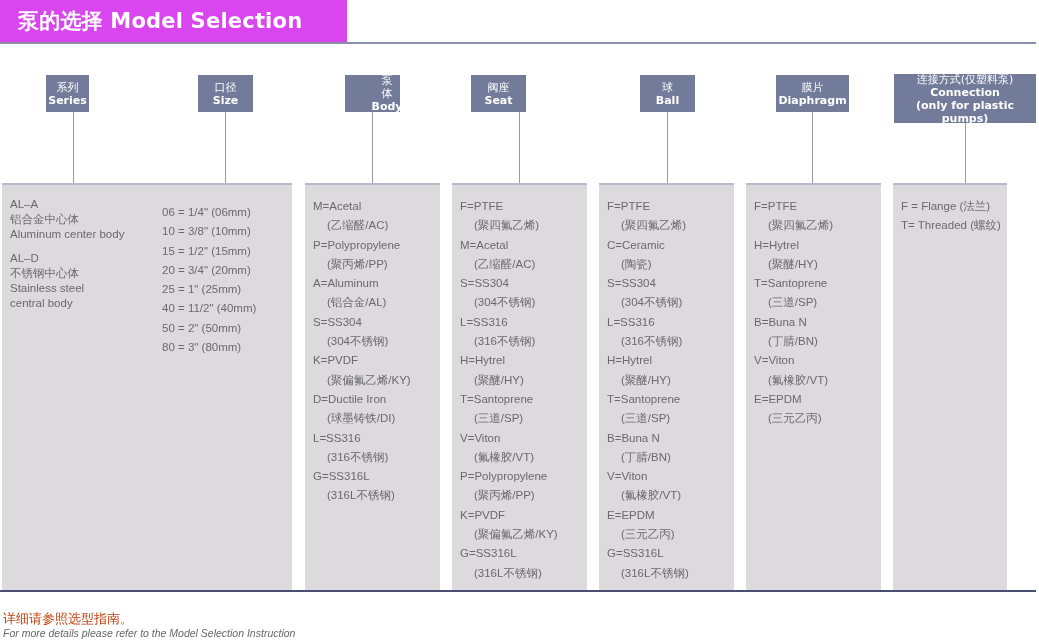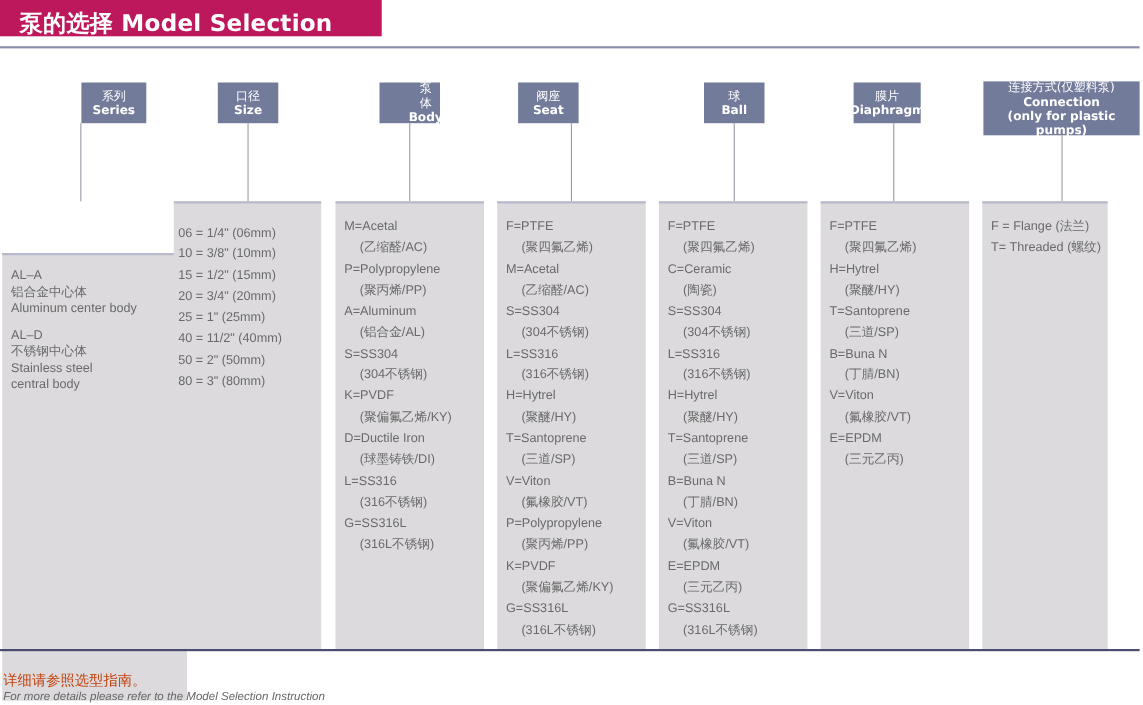--- a/index.html
+++ b/index.html
@@ -1,19 +1,19 @@
 <!DOCTYPE html>
 <html><head>
 <meta charset="utf-8">
 <style>
   html, body { margin: 0; padding: 0; background: #ffffff; }
   body { width: 1039px; height: 641px; position: relative; overflow: hidden;
          font-family: "Liberation Sans", "DejaVu Sans", sans-serif; color: #555; }
-  .title-bar { position: absolute; left: 0; top: 0; width: 347px; height: 33px;
-               background: #be185d; }
+  .title-bar { position: absolute; left: 0; top: 0; width: 347px; height: 43px;
+               background: #d946ef; }
   .title-text { position: absolute; left: 18px; top: 7px; font-size: 21px; font-weight: bold;
                 color: #ffffff; font-family: "DejaVu Sans", sans-serif; letter-spacing: 0.2px; }
   .top-rule { position: absolute; left: 0; top: 42px; width: 1036px; height: 2px; background: #8b90aa; }
   .label-box { position: absolute; background: #737b9a; color: #fff; text-align: center;
                font-family: "DejaVu Sans", sans-serif; font-size: 11px; line-height: 13px;
                display: flex; flex-direction: column; justify-content: center; align-items: center;
                box-sizing: border-box; padding: 2px 3px; }
   .label-box .cn { font-size: 11px; font-weight: normal; }
   .label-box .en { font-size: 11px; font-weight: bold; }
   .connector { position: absolute; width: 1px; background: #9a9aa6; }
@@ -31,59 +31,59 @@
   .footer-en { position: absolute; left: 3px; top: 627px; font-size: 10.5px; color: #666; font-style: italic; }
 </style>
 </head>
 <body>
 
 <div class="title-bar">
   <div class="title-text">泵的选择 Model Selection</div>
 </div>
 <div class="top-rule"></div>
 
-<div class="label-box" style="left:46px;top:75px;width:59px;height:37px;margin-left:28px;">
+<div class="label-box" style="left:46px;top:75px;width:43px;height:37px;">
   <span class="cn">系列</span>
   <span class="en">Series</span>
 </div>
 <div class="label-box" style="left:198px;top:75px;width:55px;height:37px;">
   <span class="cn">口径</span>
   <span class="en">Size</span>
 </div>
 <div class="label-box" style="left:345px;top:75px;width:55px;height:37px;padding-left:32px;">
   <span class="cn">泵体</span>
   <span class="en">Body</span>
 </div>
 <div class="label-box" style="left:471px;top:75px;width:55px;height:37px;">
   <span class="cn">阀座</span>
   <span class="en">Seat</span>
 </div>
 <div class="label-box" style="left:640px;top:75px;width:55px;height:37px;">
   <span class="cn">球</span>
   <span class="en">Ball</span>
 </div>
-<div class="label-box" style="left:776px;top:75px;width:61px;height:37px;">
+<div class="label-box" style="left:776px;top:75px;width:73px;height:37px;">
   <span class="cn">膜片</span>
   <span class="en">Diaphragm</span>
 </div>
 <div class="label-box" style="left:894px;top:74px;width:142px;height:49px;">
   <span class="cn">连接方式(仅塑料泵)</span>
   <span class="en">Connection</span>
   <span class="en">(only for plastic pumps)</span>
 </div>
 
 <div class="connector" style="left:73px;top:112px;height:71px;"></div>
 <div class="connector" style="left:225px;top:112px;height:71px;"></div>
 <div class="connector" style="left:372px;top:112px;height:71px;"></div>
 <div class="connector" style="left:519px;top:112px;height:71px;"></div>
 <div class="connector" style="left:667px;top:112px;height:71px;"></div>
 <div class="connector" style="left:812px;top:112px;height:71px;"></div>
 <div class="connector" style="left:965px;top:123px;height:60px;"></div>
 
-<div class="col-box" style="left:2px;width:168px;margin-top:47px;">
+<div class="col-box" style="left:2px;width:168px;">
   <div class="series-content">
     <div class="series-group">
       <span class="item-code">AL–A</span>
       <span class="item-code">铝合金中心体</span>
       <span class="item-code">Aluminum center body</span>
     </div>
     <div class="series-group">
       <span class="item-code">AL–D</span>
       <span class="item-code">不锈钢中心体</span>
       <span class="item-code">Stainless steel</span>

